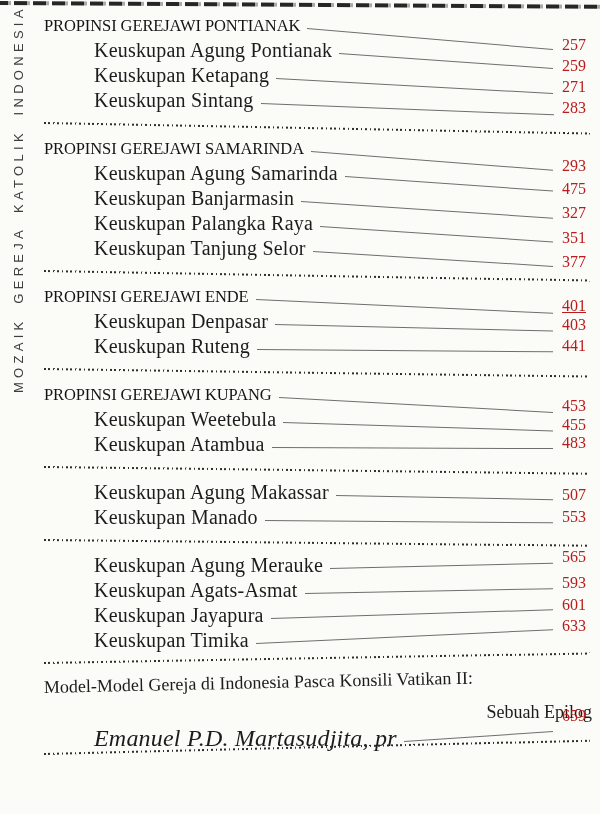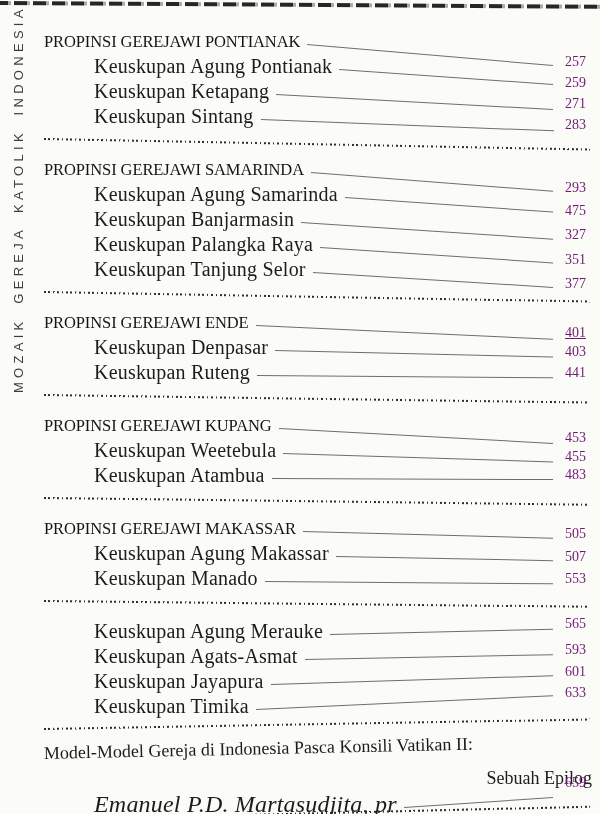--- a/index.html
+++ b/index.html
@@ -16,33 +16,33 @@
   }
   
   .sidebar-title{
     position:absolute;left:11px;top:393px;width:390px;
     transform:rotate(-90deg);transform-origin:0 0;
     font-family:"Liberation Sans","DejaVu Sans",sans-serif;
     font-size:13px;font-weight:400;letter-spacing:.33em;word-spacing:.45em;
     color:#3d3d3d;white-space:nowrap;
   }
   .content{position:absolute;left:44px;top:0;width:548px;padding-top:12px;}
-  .toc-section{padding-bottom:9px;margin-top:16px;}
+  .toc-section{padding-bottom:9px;}
   .row{display:flex;height:25px;align-items:flex-end;}
   .row .label{line-height:23px;font-size:20px;letter-spacing:.2px;white-space:nowrap;}
   .row.heading .label{font-size:16.5px;letter-spacing:-.1px;color:#141414;}
   .row.entry{padding-left:50px;}
   .leader{
     flex:1 1 auto;min-width:16px;height:0;
     border-bottom:1.6px solid #6e6e6e;
     margin:0 3px 8px 7px;transform-origin:0 100%;
   }
   .pagenum{
-    font-size:14px;line-height:1;min-width:30px;text-align:right;
-    margin-bottom:6px;padding-right:6px;color:#701a75;
+    font-size:16px;line-height:1;min-width:30px;text-align:right;
+    margin-bottom:6px;padding-right:6px;color:#b91c1c;
   }
   .separator{
     height:2px;margin:1px 2px 11px 0;
     background:repeating-linear-gradient(90deg,#2d2d2d 0 1.7px,transparent 1.7px 4.4px);
     transform-origin:0 50%;
   }
   
   .ep-title{height:25px;line-height:25px;font-size:18px;white-space:nowrap;
     transform:rotate(-1.25deg);transform-origin:0 60%;}
   .ep-sub{height:25px;line-height:25px;font-size:18px;padding-left:50px;text-align:right;}
@@ -149,25 +149,20 @@
             <span class="pagenum" style="transform: translateY(8px);">455</span>
           </div>
           <div class="row entry">
             <span class="label">Keuskupan Atambua</span>
             <span class="leader" style="transform: skewY(0.222222deg);"></span>
             <span class="pagenum" style="transform: translateY(1px);">483</span>
           </div>
         </section>
         <div class="separator" style="transform: rotate(0.7deg);"></div>
         <section class="toc-section">
-          <div class="row heading">
-            <span class="label">PROPINSI GEREJAWI MAKASSAR</span>
-            <span class="leader" style="transform: skewY(1.55556deg);"></span>
-            <span class="pagenum" style="transform: translateY(7px);">505</span>
-          </div>
           <div class="row entry">
             <span class="label">Keuskupan Agung Makassar</span>
             <span class="leader" style="transform: skewY(1.11111deg);"></span>
             <span class="pagenum" style="transform: translateY(5px);">507</span>
           </div>
           <div class="row entry">
             <span class="label">Keuskupan Manado</span>
             <span class="leader" style="transform: skewY(0.444444deg);"></span>
             <span class="pagenum" style="transform: translateY(2px);">553</span>
           </div>

